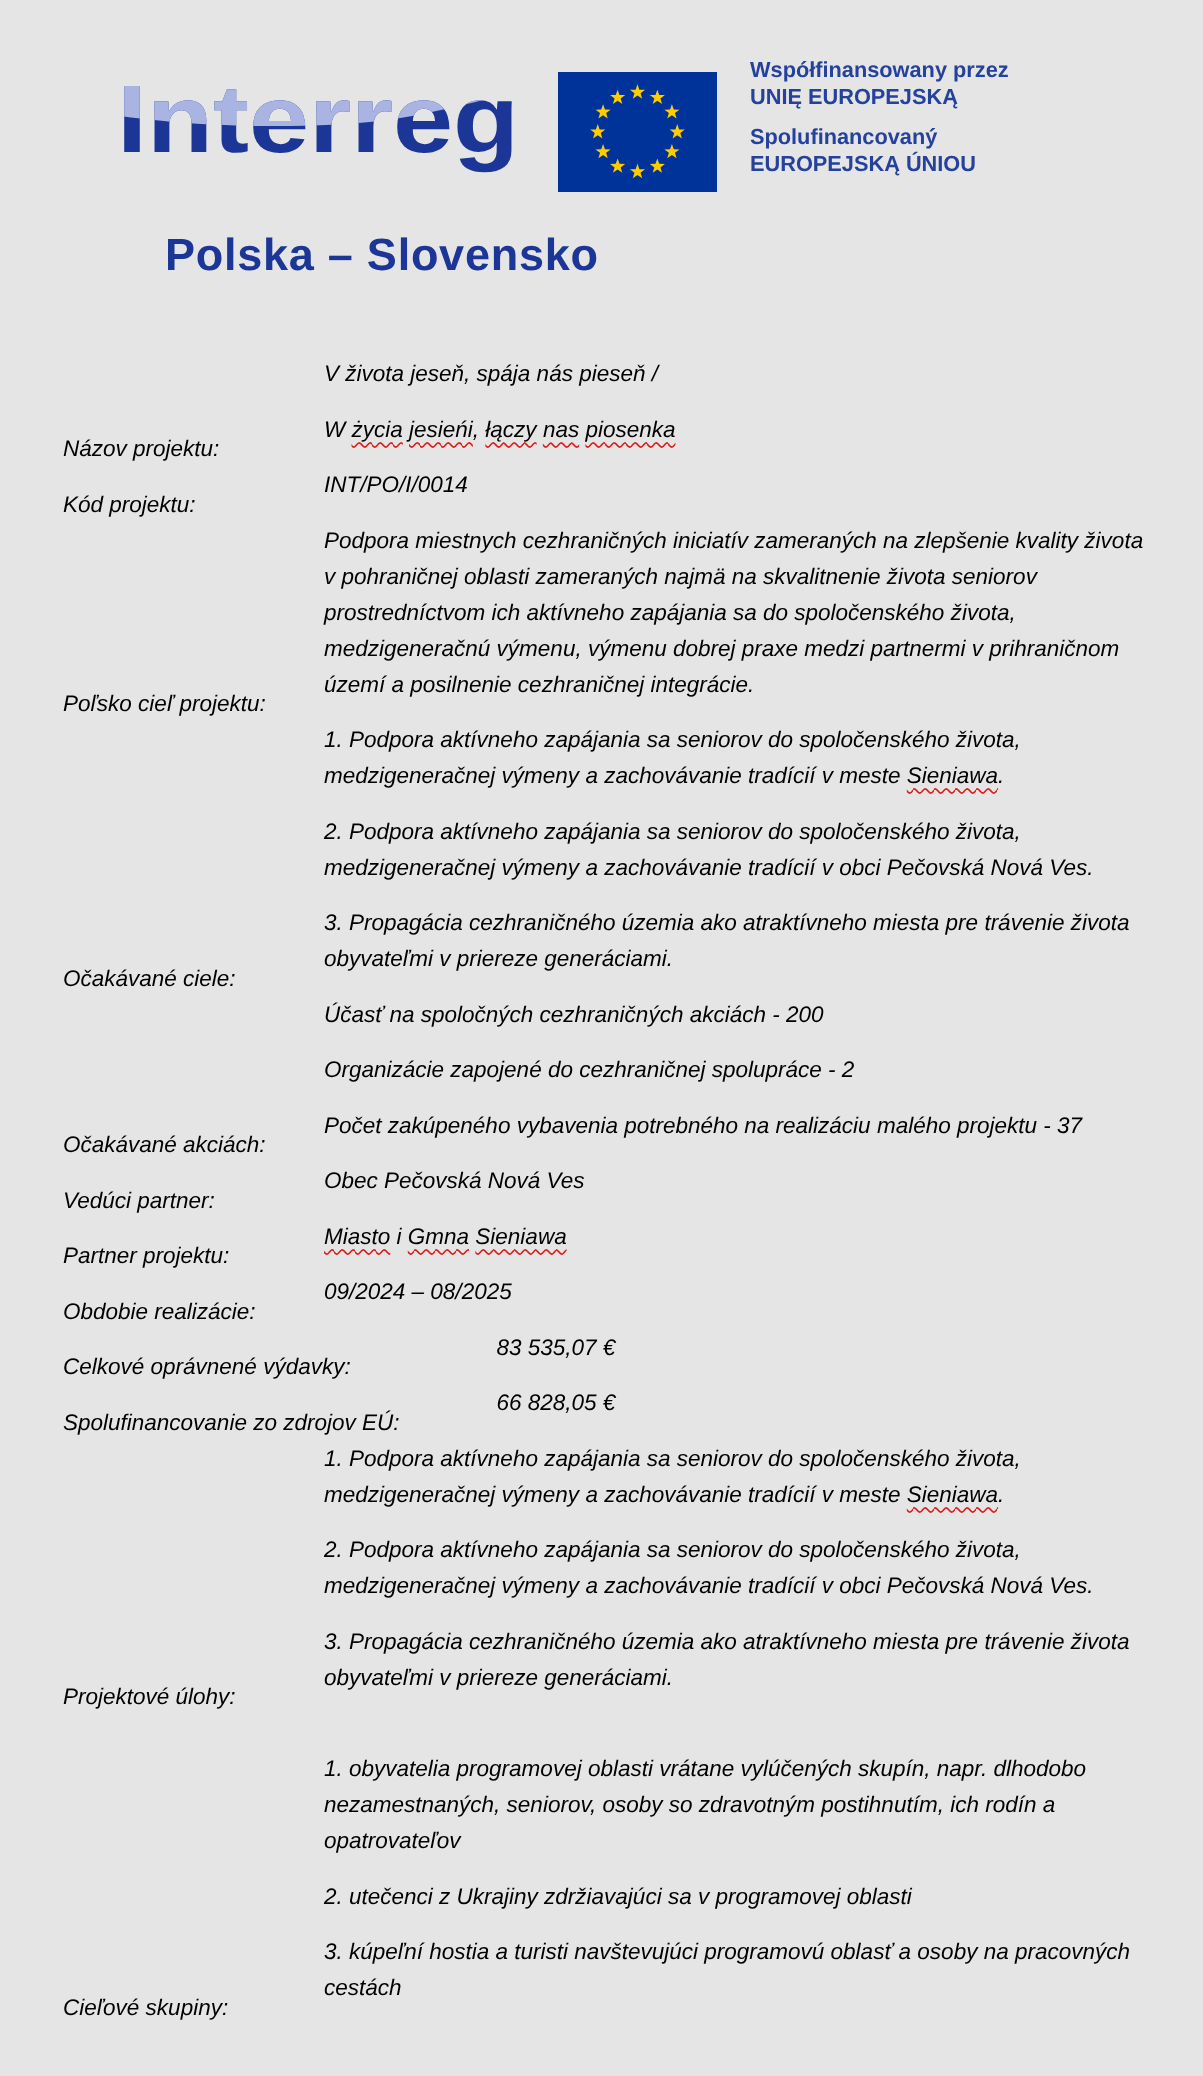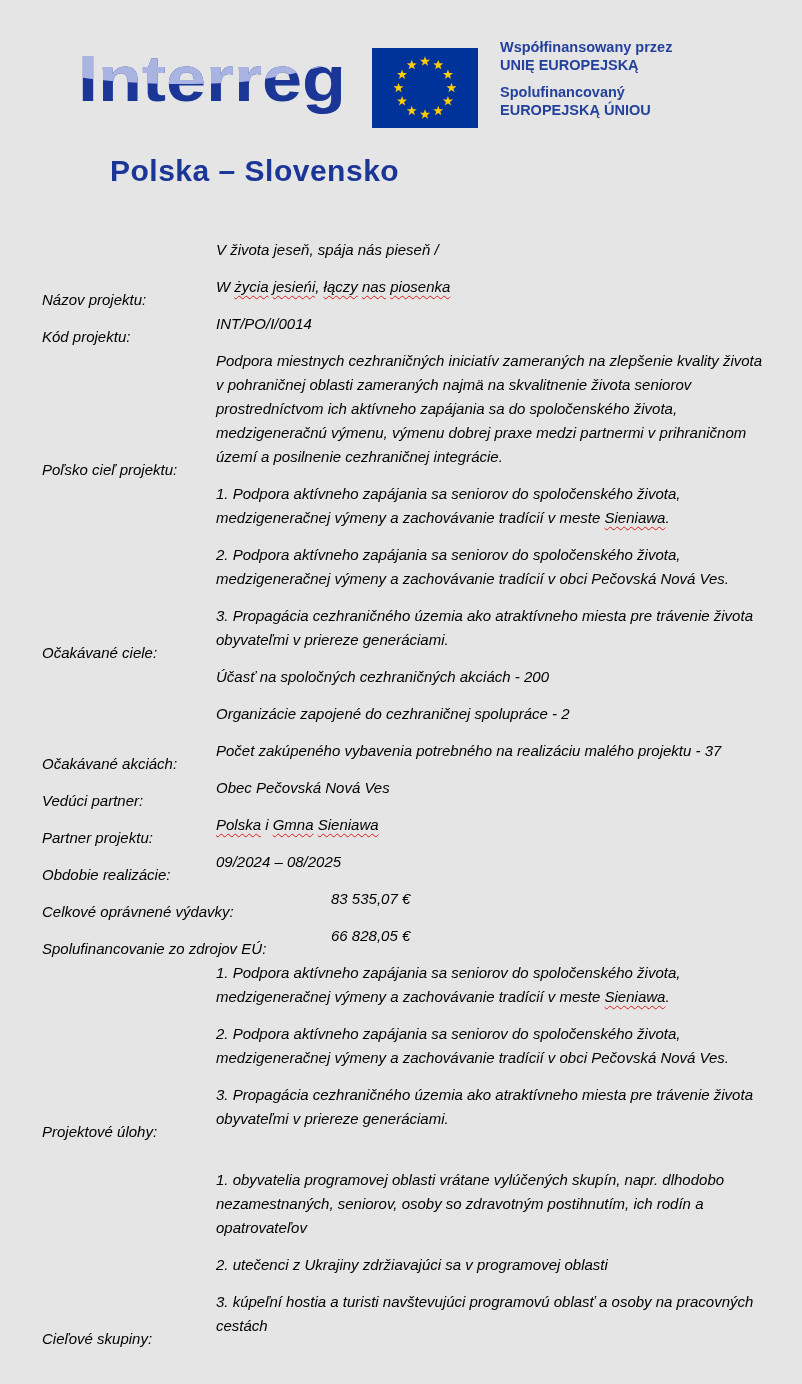--- a/index.html
+++ b/index.html
@@ -140,21 +140,21 @@
       </div>
       <div class="field-row">
         <div class="field-label">Vedúci partner:</div>
         <div class="field-value">
           <p>Obec Pečovská Nová Ves</p>
         </div>
       </div>
       <div class="field-row">
         <div class="field-label">Partner projektu:</div>
         <div class="field-value">
-          <p><span class="sq">Polska</span> i <span class="sq">Gmna</span> <span class="sq">Sieniawa</span></p>
+          <p><span class="sq">Miasto</span> i <span class="sq">Gmna</span> <span class="sq">Sieniawa</span></p>
         </div>
       </div>
       <div class="field-row">
         <div class="field-label">Obdobie realizácie:</div>
         <div class="field-value">
           <p>09/2024 – 08/2025</p>
         </div>
       </div>
       <div class="field-row wide">
         <div class="field-label">Celkové oprávnené výdavky:</div>

